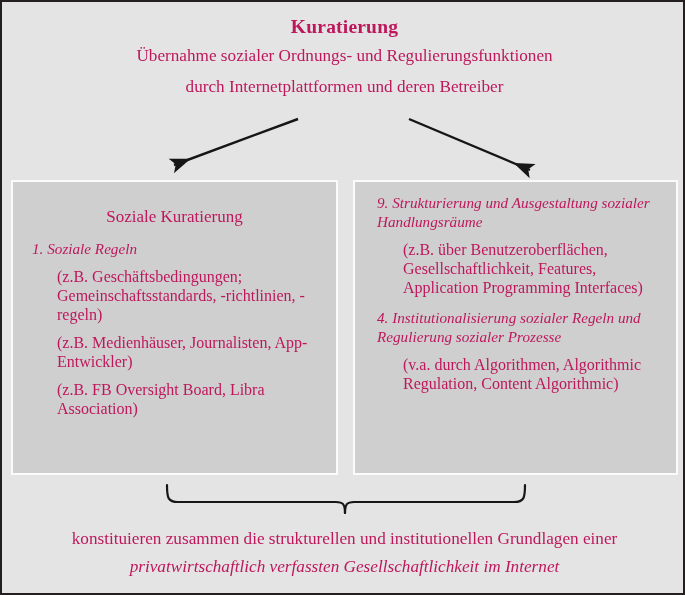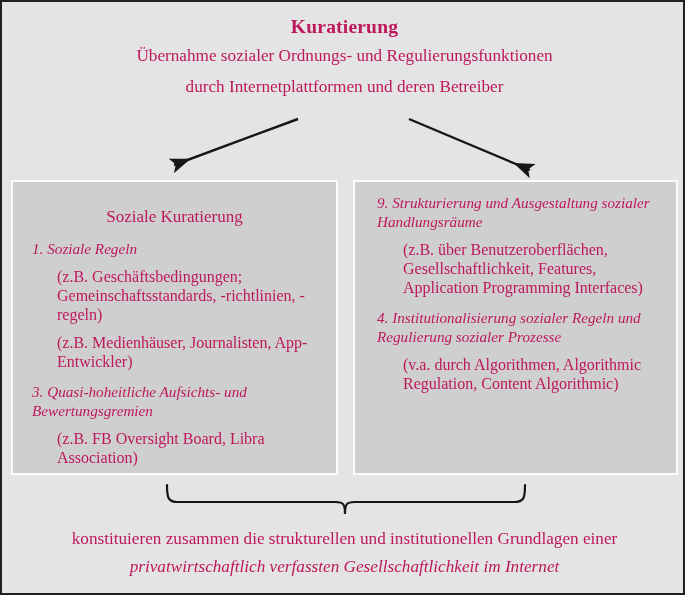--- a/index.html
+++ b/index.html
@@ -137,21 +137,20 @@
   </svg>
 
   <div class="column" id="column-social">
     <div class="column-title">Soziale Kuratierung</div>
 
     <div class="item">1. Soziale Regeln</div>
     <div class="example">(z.B. Geschäftsbedingungen; Gemeinschaftsstandards, -richtlinien, -regeln)</div>
 
     <div class="example">(z.B. Medienhäuser, Journalisten, App-Entwickler)</div>
 
-    <div class="item">3. Quasi-hoheitliche Aufsichts- und Bewertungsgremien</div>
     <div class="example">(z.B. FB Oversight Board, Libra Association)</div>
   </div>
 
   <div class="column" id="column-technical">
 
     <div class="item">9. Strukturierung und Ausgestaltung sozialer Handlungsräume</div>
     <div class="example">(z.B. über Benutzeroberflächen, Gesellschaftlichkeit, Features, Application Programming Interfaces)</div>
 
     <div class="item">4. Institutionalisierung sozialer Regeln und Regulierung sozialer Prozesse</div>
     <div class="example">(v.a. durch Algorithmen, Algorithmic Regulation, Content Algorithmic)</div>

